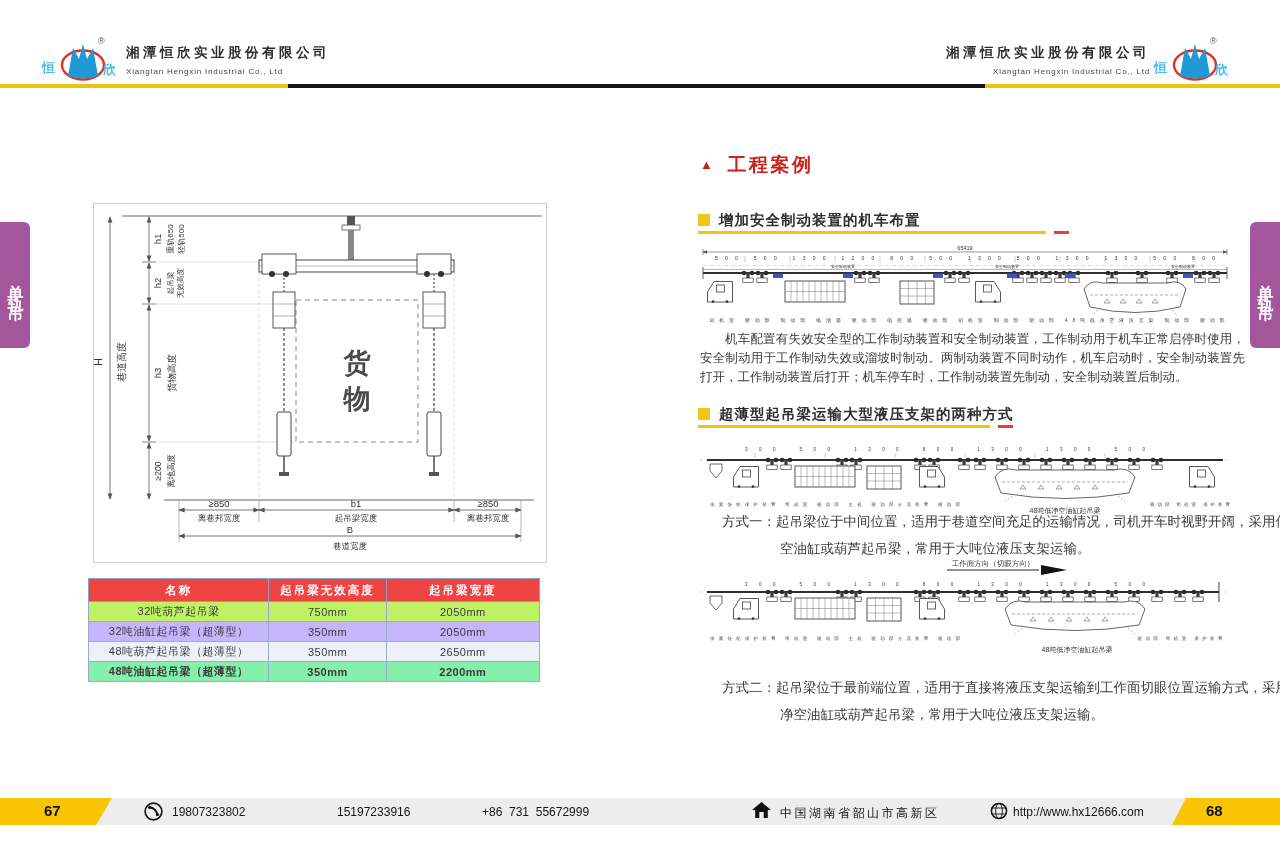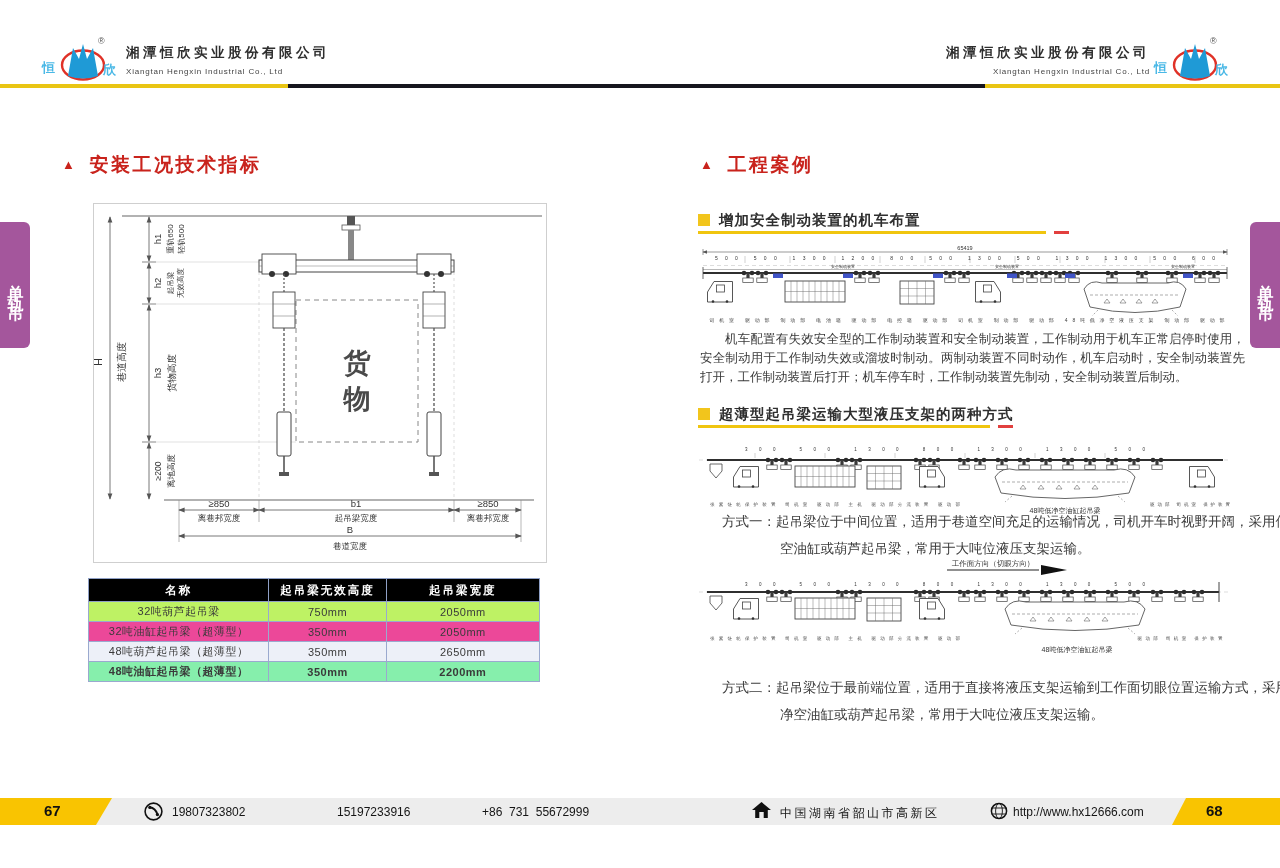--- a/index.html
+++ b/index.html
@@ -30,24 +30,24 @@
   
   .sec-head{position:absolute;font-size:14.5px;font-weight:bold;color:#2f2f2f;letter-spacing:1px;}
   .sec-head .sq{display:inline-block;width:12px;height:12px;background:#f2c51c;margin-right:9px;vertical-align:-1px;}
   .sec-line{position:absolute;height:3px;background:#f0c50f;}
   .sec-line-red{position:absolute;height:3px;background:#e2403e;}
   
   .diag-box{position:absolute;left:93px;top:203px;width:452px;height:358px;border:1px solid #cfcfcf;}
   
   .spec-table{position:absolute;left:88px;top:578px;width:452px;border-collapse:collapse;
               table-layout:fixed;font-size:11px;}
-  .spec-table th{background:#000000;color:#fff;font-weight:bold;letter-spacing:2px;
+  .spec-table th{background:#ef4444;color:#fff;font-weight:bold;letter-spacing:2px;
                  border:1px solid #8fa0c6;height:20px;font-size:11.5px;}
   .spec-table td{border:1px solid #9aa9cf;text-align:center;height:17px;color:#3a3a3a;letter-spacing:.5px;}
-  .r1{background:#bef264;} .r2{background:#ec4899;} .r3{background:#edf0f8;margin-left:40px;}
+  .r1{background:#bef264;} .r2{background:#c4b5fd;} .r3{background:#edf0f8;margin-left:40px;}
   .r4{background:#86efac;font-weight:bold;}
   
   .para{position:absolute;left:700px;width:545px;font-size:12.5px;line-height:19px;
         text-align:justify;text-indent:2em;color:#3a3a3a;}
   .method{position:absolute;left:722px;width:524px;font-size:13.5px;line-height:27px;
           color:#3a3a3a;padding-left:58px;text-indent:-58px;}
   .rp-svg{position:absolute;}
   
   .foot-bar{position:absolute;left:0;top:798px;width:1280px;height:27px;background:#ededed;}
   .pg-tab{position:absolute;top:798px;height:27px;background:#f9c401;}
@@ -129,23 +129,20 @@
     <text x="63" y="42" font-size="13" font-weight="bold" fill="#49b8e6">欣</text>
     <text x="58" y="12" font-size="9" fill="#555">®</text>
   </svg>
   <div class="hline hl-y1"></div>
   <div class="hline hl-d"></div>
   <div class="hline hl-y2"></div>
 
   <div class="side-tab left">单轨吊</div>
   <div class="side-tab right">单轨吊</div>
 
-  <div class="page-title" style="left:62px">
-    <span class="tri">▲</span><span>安装工况技术指标</span>
-  </div>
 
   <div class="diag-box">
     <svg viewBox="0 0 452 358" width="452" height="358">
 
       <line x1="28" y1="12" x2="448" y2="12" stroke="#666" stroke-width="1.1"></line>
 
       <line x1="16" y1="13" x2="16" y2="295" stroke="#555" stroke-width="0.8" marker-start="url(#ar)" marker-end="url(#ar)"></line>
       <text transform="translate(8,158) rotate(-90)" text-anchor="middle" font-size="11" fill="#333">H</text>
       <text transform="translate(31,158) rotate(-90)" text-anchor="middle" font-size="10" fill="#333">巷道高度</text>
 

